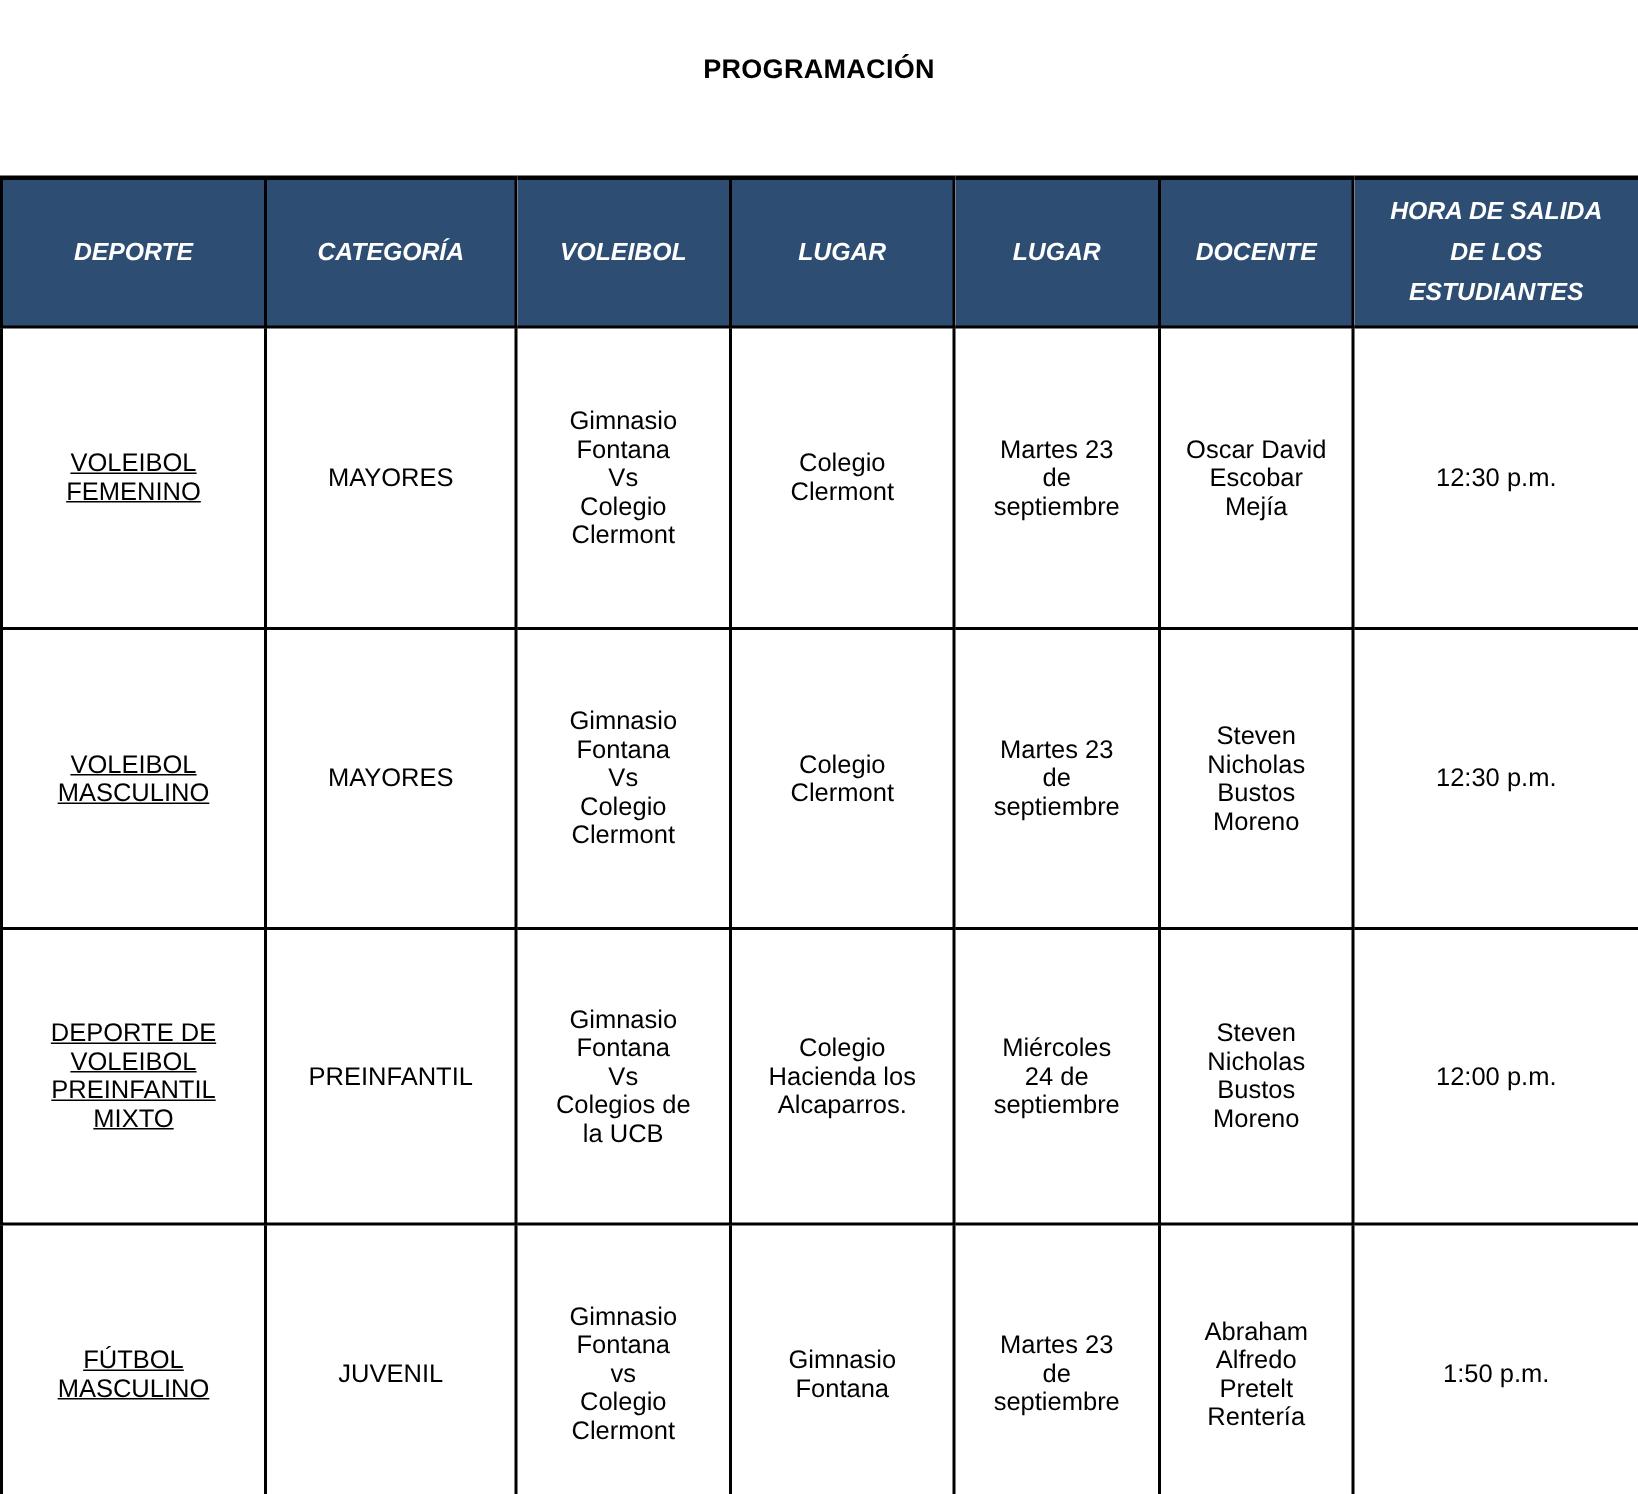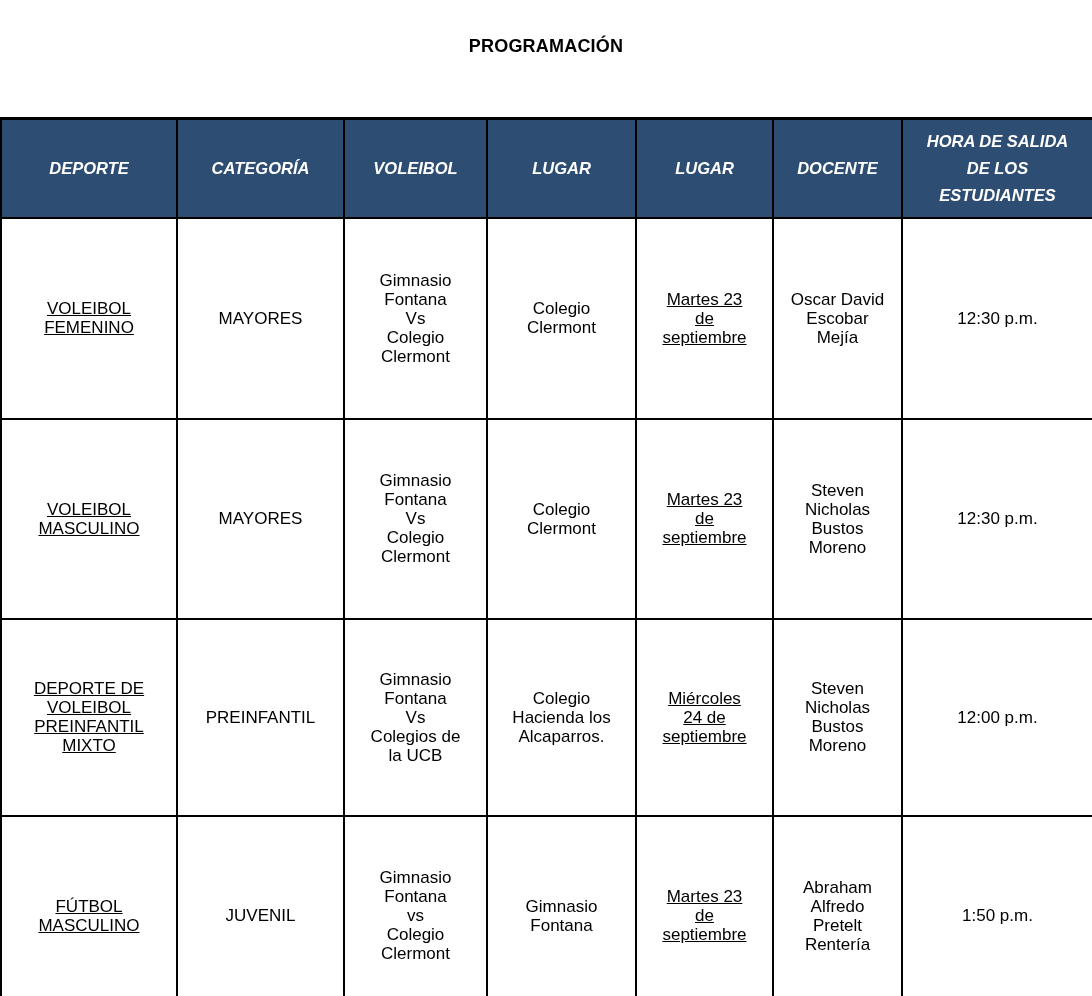--- a/index.html
+++ b/index.html
@@ -62,21 +62,21 @@
     line-height: 19px;
     font-weight: normal;
   }
 
   td.col-deporte {
     background: var(--sport-col-bg, #ABD5F6);
     font-weight: bold;
     text-decoration: underline;
   }
   td.col-equipos { font-weight: bold; }
-  td.col-fecha   { font-weight: bold; text-decoration: underline; }
+  td.col-fecha   { font-weight: bold; }
 
   tr.row-1 td { height: 201px; }
   tr.row-2 td { height: 200px; }
   tr.row-3 td { height: 197px; }
   tr.row-4 td { height: 200px; }
 </style>
 </head>
 <body>
 
 <div class="page">

